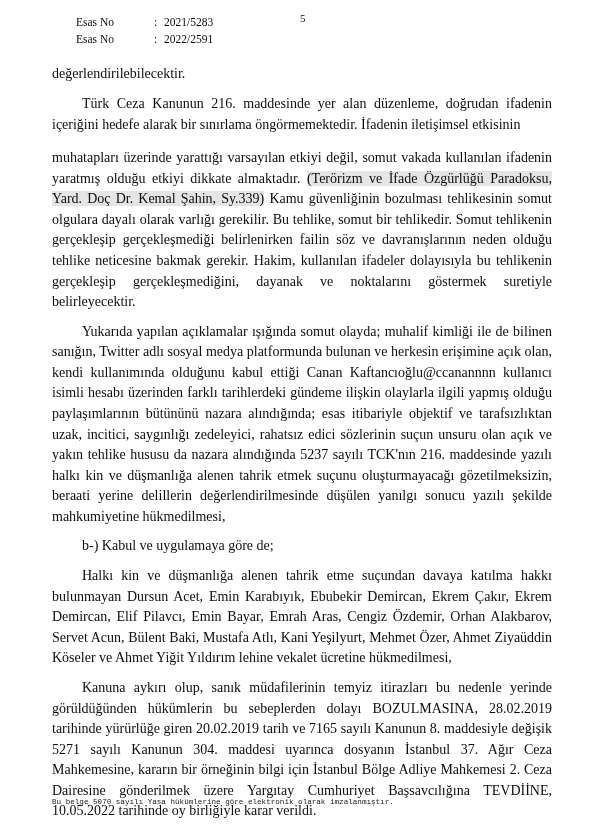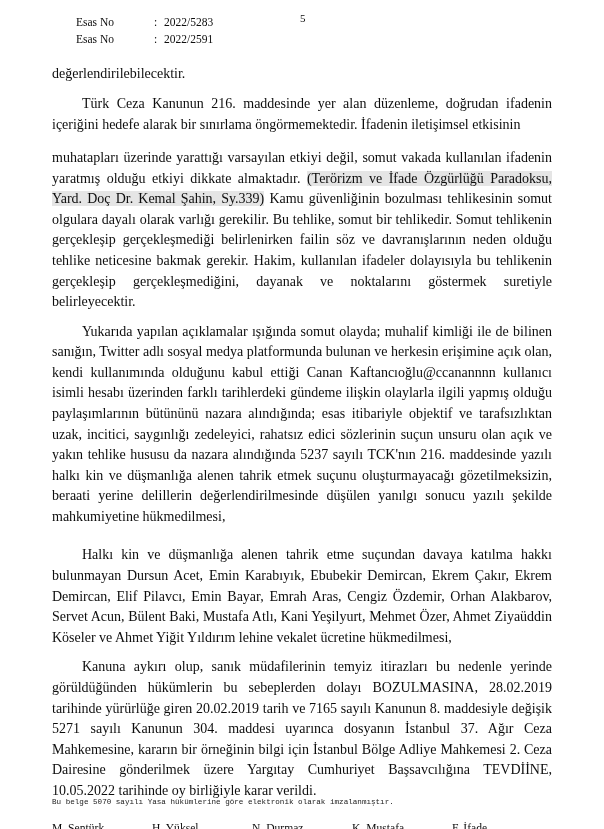--- a/index.html
+++ b/index.html
@@ -83,21 +83,21 @@
 <div class="page">
 
   <div class="page-number">5</div>
 
   <div class="content">
 
     <div class="header-block">
       <div class="header-row">
         <span class="header-label">Esas No</span>
         <span class="header-colon">:</span>
-        <span>2022/5283</span>
+        <span>2021/5283</span>
       </div>
       <div class="header-row">
         <span class="header-label">Esas No</span>
         <span class="header-colon">:</span>
         <span>2022/2591</span>
       </div>
     </div>
 
     <div class="gap-lg"></div>
 
@@ -110,20 +110,21 @@
     <div class="gap-md"></div>
 
     <p class="para"><span>muhatapları üzerinde yarattığı varsayılan etkiyi değil, somut vakada kullanılan ifadenin yaratmış olduğu etkiyi dikkate almaktadır. </span><span class="hl">(Terörizm ve İfade Özgürlüğü Paradoksu, Yard. Doç Dr. Kemal Şahin, Sy.339)</span><span> Kamu güvenliğinin bozulması tehlikesinin somut olgulara dayalı olarak varlığı gerekilir. Bu tehlike, somut bir tehlikedir. Somut tehlikenin gerçekleşip gerçekleşmediği belirlenirken failin söz ve davranışlarının neden olduğu tehlike neticesine bakmak gerekir. Hakim, kullanılan ifadeler dolayısıyla bu tehlikenin gerçekleşip gerçekleşmediğini, dayanak ve noktalarını göstermek suretiyle belirleyecektir.</span></p>
 
     <div class="gap-sm"></div>
 
     <p class="para indent">Yukarıda yapılan açıklamalar ışığında somut olayda; muhalif kimliği ile de bilinen sanığın, Twitter adlı sosyal medya platformunda bulunan ve herkesin erişimine açık olan, kendi kullanımında olduğunu kabul ettiği Canan Kaftancıoğlu@ccanannnn kullanıcı isimli hesabı üzerinden farklı tarihlerdeki gündeme ilişkin olaylarla ilgili yapmış olduğu paylaşımlarının bütününü nazara alındığında; esas itibariyle objektif ve tarafsızlıktan uzak, incitici, saygınlığı zedeleyici, rahatsız edici sözlerinin suçun unsuru olan açık ve yakın tehlike hususu da nazara alındığında  5237 sayılı TCK'nın 216. maddesinde yazılı halkı kin ve düşmanlığa alenen tahrik etmek suçunu oluşturmayacağı gözetilmeksizin, beraati yerine delillerin değerlendirilmesinde düşülen yanılgı sonucu yazılı şekilde mahkumiyetine hükmedilmesi,</p>
 
     <div class="gap-sm"></div>
 
+    <p class="para indent">b-) Kabul ve uygulamaya göre de;</p>
 
     <div class="gap-sm"></div>
 
     <p class="para indent">Halkı kin ve düşmanlığa alenen tahrik etme suçundan davaya katılma hakkı bulunmayan Dursun Acet, Emin Karabıyık, Ebubekir Demircan, Ekrem Çakır, Ekrem Demircan, Elif Pilavcı, Emin Bayar, Emrah Aras, Cengiz Özdemir, Orhan Alakbarov, Servet Acun, Bülent Baki, Mustafa Atlı, Kani Yeşilyurt, Mehmet Özer, Ahmet Ziyaüddin Köseler ve Ahmet Yiğit Yıldırım lehine vekalet ücretine hükmedilmesi,</p>
 
     <div class="gap-sm"></div>
 
     <p class="para indent">Kanuna aykırı olup, sanık müdafilerinin temyiz itirazları bu nedenle yerinde görüldüğünden hükümlerin bu sebeplerden dolayı BOZULMASINA, 28.02.2019 tarihinde yürürlüğe giren 20.02.2019 tarih ve 7165 sayılı Kanunun 8. maddesiyle değişik 5271 sayılı Kanunun 304. maddesi uyarınca dosyanın İstanbul 37. Ağır Ceza Mahkemesine, kararın bir örneğinin bilgi için İstanbul Bölge Adliye Mahkemesi 2. Ceza Dairesine gönderilmek üzere Yargıtay Cumhuriyet Başsavcılığına TEVDİİNE, 10.05.2022 tarihinde oy birliğiyle karar verildi.</p>
 
     <div class="signatures">

